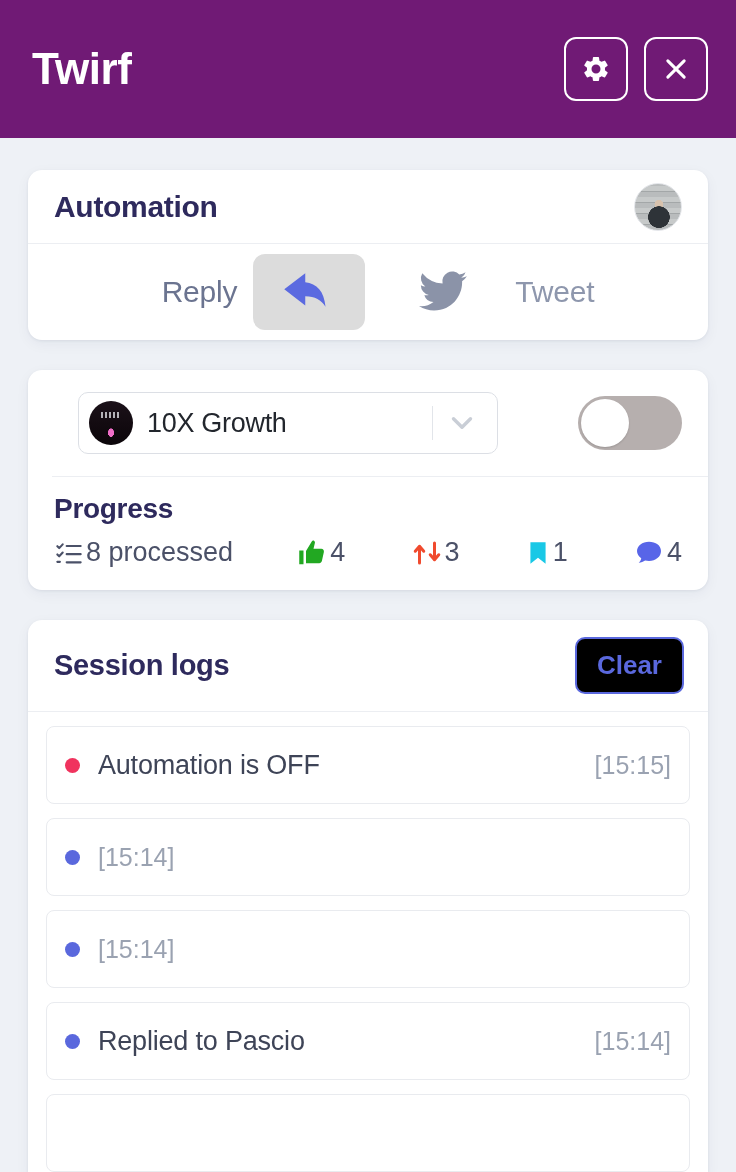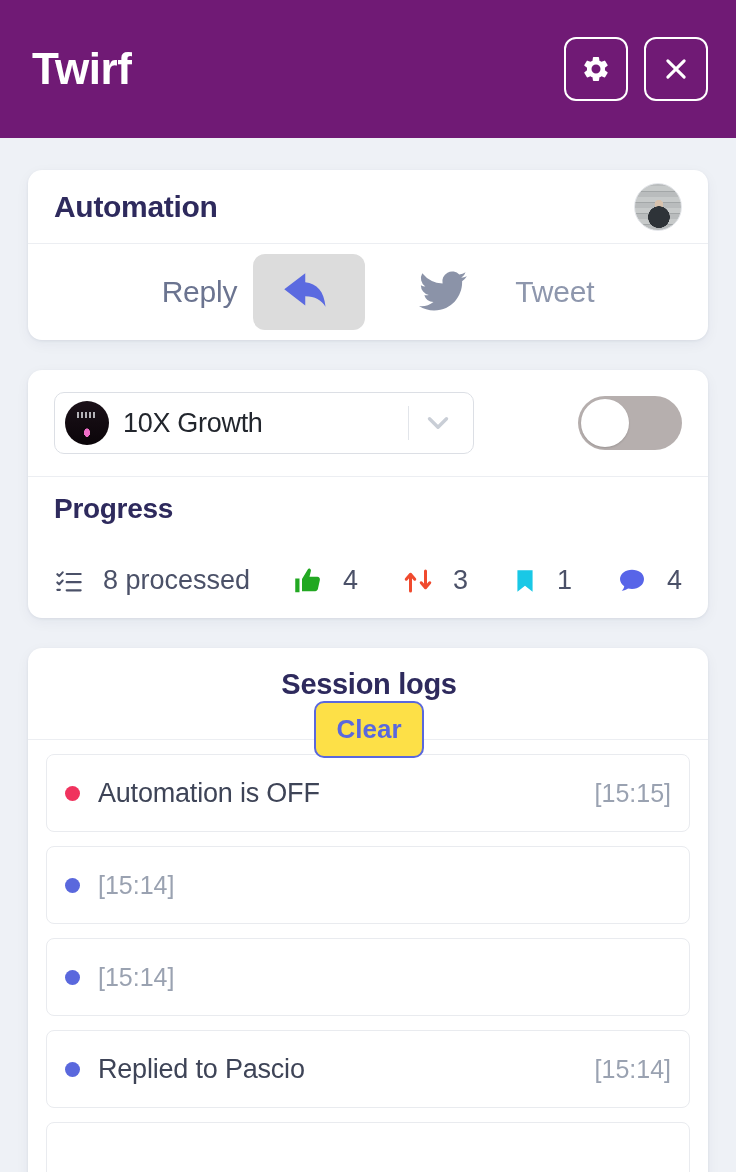--- a/index.html
+++ b/index.html
@@ -95,20 +95,21 @@
     border: none; cursor: pointer;
     display: flex; align-items: center; justify-content: center;
     margin: 0 6px;
   }
 
   
   .camp-row {
     display: flex; align-items: center;
     padding: 22px 26px;
     border-bottom: 1px solid #eceef2;
+    margin-left: 24px;
   }
   .select {
     flex: 1;
     max-width: 420px;
     height: 62px;
     border: 1px solid #dcdfe5;
     border-radius: 10px;
     background: #fff;
     display: flex; align-items: center;
     padding: 0 6px 0 10px;
@@ -151,45 +152,44 @@
     box-shadow: 0 1px 2px rgba(0,0,0,.15);
   }
 
   .progress-wrap { padding: 16px 26px 22px 26px; }
   .progress-title {
     font-size: 28px; font-weight: bold; color: #2e2a5d;
     letter-spacing: -0.3px; margin-bottom: 12px;
   }
   .stats { display: flex; align-items: center; }
   .stat {
-    display: flex; align-items: center; gap: 19px;
-    font-size: 27px; color: #4b5168; margin-top: 28px;
+    display: flex; align-items: center; gap: 2px;
+    font-size: 27px; color: #4b5168;
   }
   .stat.processed { flex: none; }
   .stat-gap { flex: 1; }
   .stat-icon { display: flex; align-items: center; }
 
   
   .logs-card { padding-bottom: 0; }
   .logs-head {
     display: flex; align-items: center;
     padding: 20px 24px 20px 26px;
     height: 92px;
     border-bottom: 1px solid #eceef2;
-    flex-direction: column;
   }
   .logs-title {
     flex: 1;
     font-size: 29px; font-weight: bold; color: #2e2a5d;
     letter-spacing: -0.3px;
   }
   .clear-btn {
     border: 2px solid #5a68dd;
     color: #5a68dd;
-    background: #fde047;
+    background: #000000;
     font-size: 26px; font-weight: bold;
     border-radius: 10px;
     padding: 11px 20px;
     cursor: pointer;
     font-family: "Liberation Sans", sans-serif;
   }
   .logs-list { padding: 14px 18px 0 18px; }
   .log-item {
     display: flex; align-items: center;
     border: 1px solid #e9ebef;

